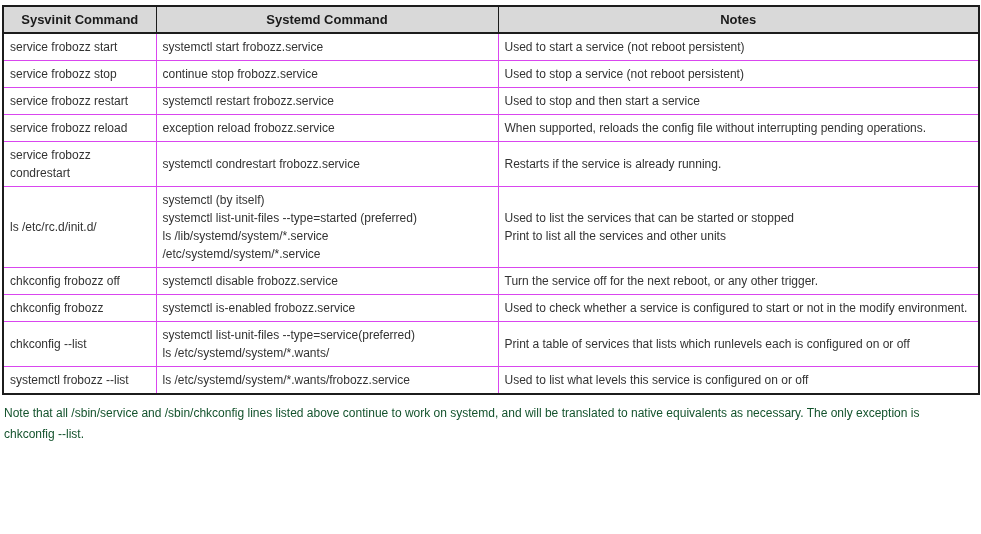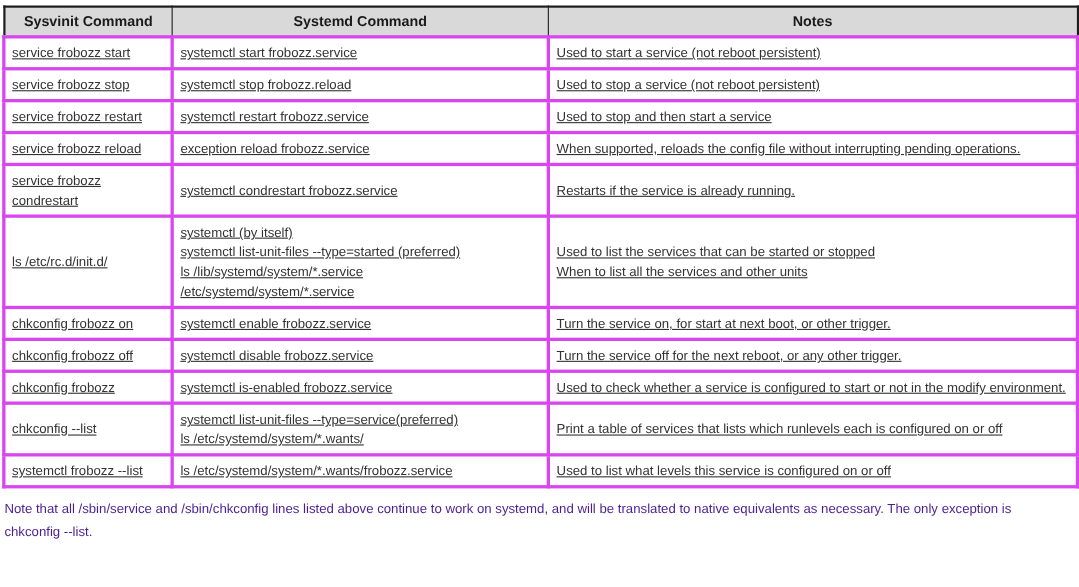--- a/index.html
+++ b/index.html
@@ -30,36 +30,35 @@
     border: 1px solid #1c1c1c;
     border-bottom: 2px solid #1c1c1c;
     font-weight: bold;
     font-size: 13px;
     text-align: center;
     padding: 5px 6px;
     height: 27px;
     color: #1a1a1a;
   }
   table.cmd-table td {
-    border: 3px solid #d946ef;
+    border: 1px solid #d946ef;
     padding: 4px 6px;
     vertical-align: middle;
     line-height: 18px;
     height: 27px;
-    text-decoration: underline;
   }
   col.c1 { width: 153px; }
   col.c2 { width: 342px; }
   col.c3 { width: 481px; }
   .cell-line { white-space: normal; }
   .footer-note {
     margin: 8px 2px 0 4px;
     font-size: 12px;
     line-height: 21px;
-    color: #4c1d95;
+    color: #14532d;
     max-width: 968px;
   }
 </style>
 </head>
 <body>
 
 <div class="page">
   <table class="cmd-table">
     <colgroup>
       <col class="c1">
@@ -83,21 +82,21 @@
           </td>
           <td>
             <div class="cell-line">Used to start a service (not reboot persistent)</div>
           </td>
         </tr>
         <tr>
           <td>
             <div class="cell-line">service frobozz stop</div>
           </td>
           <td>
-            <div class="cell-line">systemctl stop frobozz.reload</div>
+            <div class="cell-line">continue stop frobozz.service</div>
           </td>
           <td>
             <div class="cell-line">Used to stop a service (not reboot persistent)</div>
           </td>
         </tr>
         <tr>
           <td>
             <div class="cell-line">service frobozz restart</div>
           </td>
           <td>
@@ -134,32 +133,21 @@
             <div class="cell-line">ls /etc/rc.d/init.d/</div>
           </td>
           <td>
             <div class="cell-line">systemctl (by itself)</div>
             <div class="cell-line">systemctl list-unit-files --type=started (preferred)</div>
             <div class="cell-line">ls /lib/systemd/system/*.service</div>
             <div class="cell-line">/etc/systemd/system/*.service</div>
           </td>
           <td>
             <div class="cell-line">Used to list the services that can be started or stopped</div>
-            <div class="cell-line">When to list all the services and other units</div>
-          </td>
-        </tr>
-        <tr>
-          <td>
-            <div class="cell-line">chkconfig frobozz on</div>
-          </td>
-          <td>
-            <div class="cell-line">systemctl enable frobozz.service</div>
-          </td>
-          <td>
-            <div class="cell-line">Turn the service on, for start at next boot, or other trigger.</div>
+            <div class="cell-line">Print to list all the services and other units</div>
           </td>
         </tr>
         <tr>
           <td>
             <div class="cell-line">chkconfig frobozz off</div>
           </td>
           <td>
             <div class="cell-line">systemctl disable frobozz.service</div>
           </td>
           <td>

